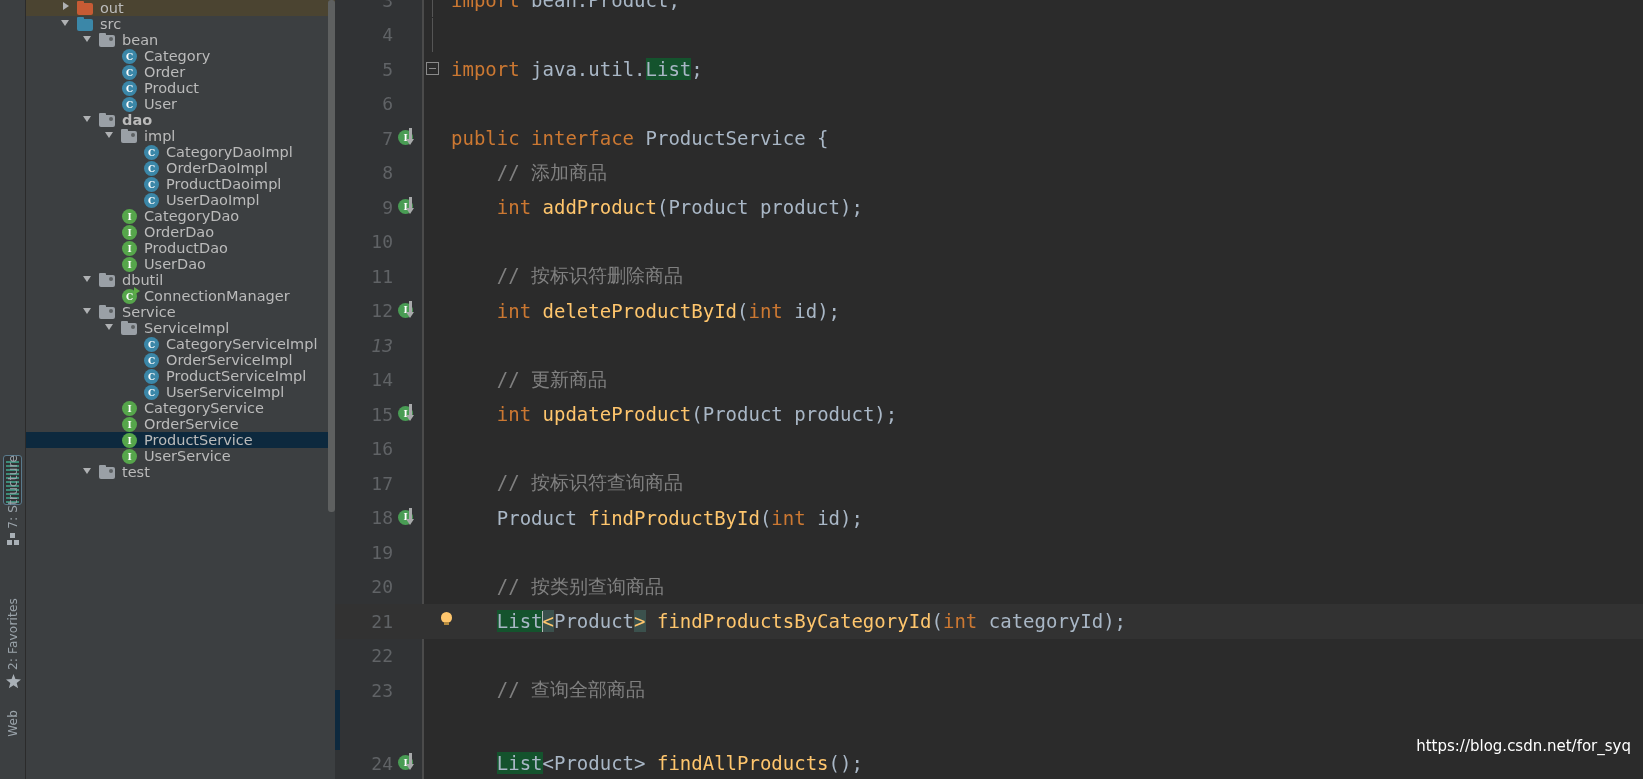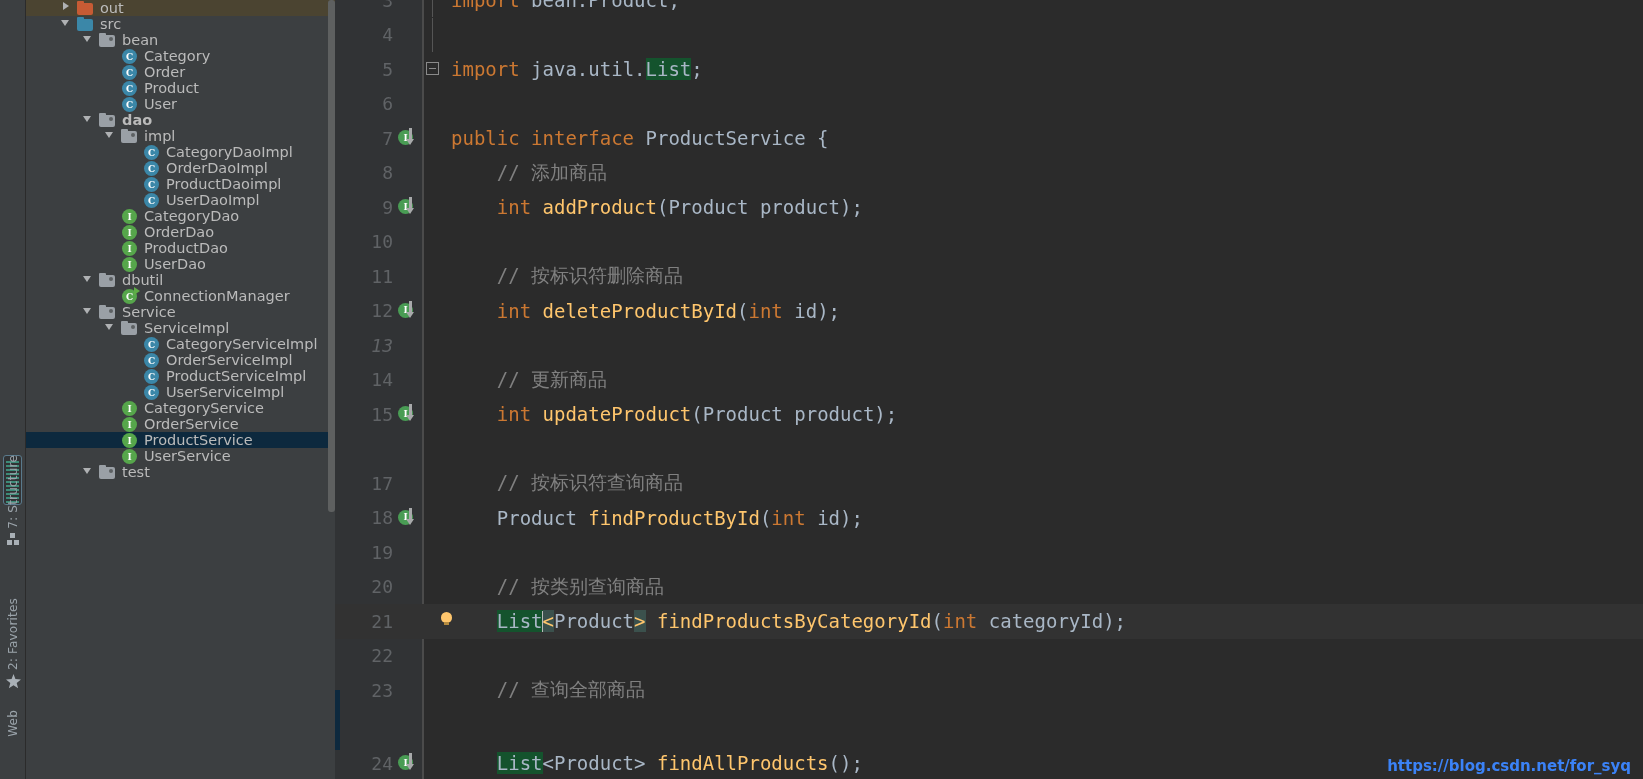--- a/index.html
+++ b/index.html
@@ -238,24 +238,23 @@
   .cursor {
     display: inline-block; width: 2px; height: 21px;
     background: #bbbbbb; vertical-align: -4px; margin: 0 -1px;
   }
   .gvline {
     position: absolute; left: 88px; top: 0; bottom: 0;
     width: 1px; background: #4b4b4b;
   }
 
   .watermark {
-    position: absolute; right: 12px; bottom: 4px;
-    color: #3b82f6; font-size: 15px;
+    position: absolute; right: 12px; bottom: 24px;
+    color: #ffffff; font-size: 15px;
     font-family: "DejaVu Sans", "Liberation Sans", sans-serif;
-    font-weight: bold;
   }
 </style>
 </head>
 <body>
 
 <div id="app">
 
   <div class="toolstrip">
     <div class="scroll-knob">
       <i></i>
@@ -606,20 +605,26 @@
         </div>
         <div class="line" style="top: 397px;">
           <span class="lnum">15</span>
           <span class="gmark">
             <span class="impl-badge">I</span>
             <span class="down-arrow"></span>
           </span>
           <span class="fold"></span>
           <span class="codetext">    <span class="kw">int</span> <span class="mth">updateProduct</span><span class="punct">(</span><span class="cls-n">Product</span> <span class="cls-n">product</span><span class="punct">)</span><span class="punct">;</span></span>
         </div>
+        <div class="line" style="top: 431.5px;">
+          <span class="lnum">16</span>
+          <span class="gmark"></span>
+          <span class="fold"></span>
+          <span class="codetext"></span>
+        </div>
         <div class="line" style="top: 466px;">
           <span class="lnum">17</span>
           <span class="gmark"></span>
           <span class="fold"></span>
           <span class="codetext">    <span class="cmt">// 按标识符查询商品</span></span>
         </div>
         <div class="line" style="top: 500.5px;">
           <span class="lnum">18</span>
           <span class="gmark">
             <span class="impl-badge">I</span>

